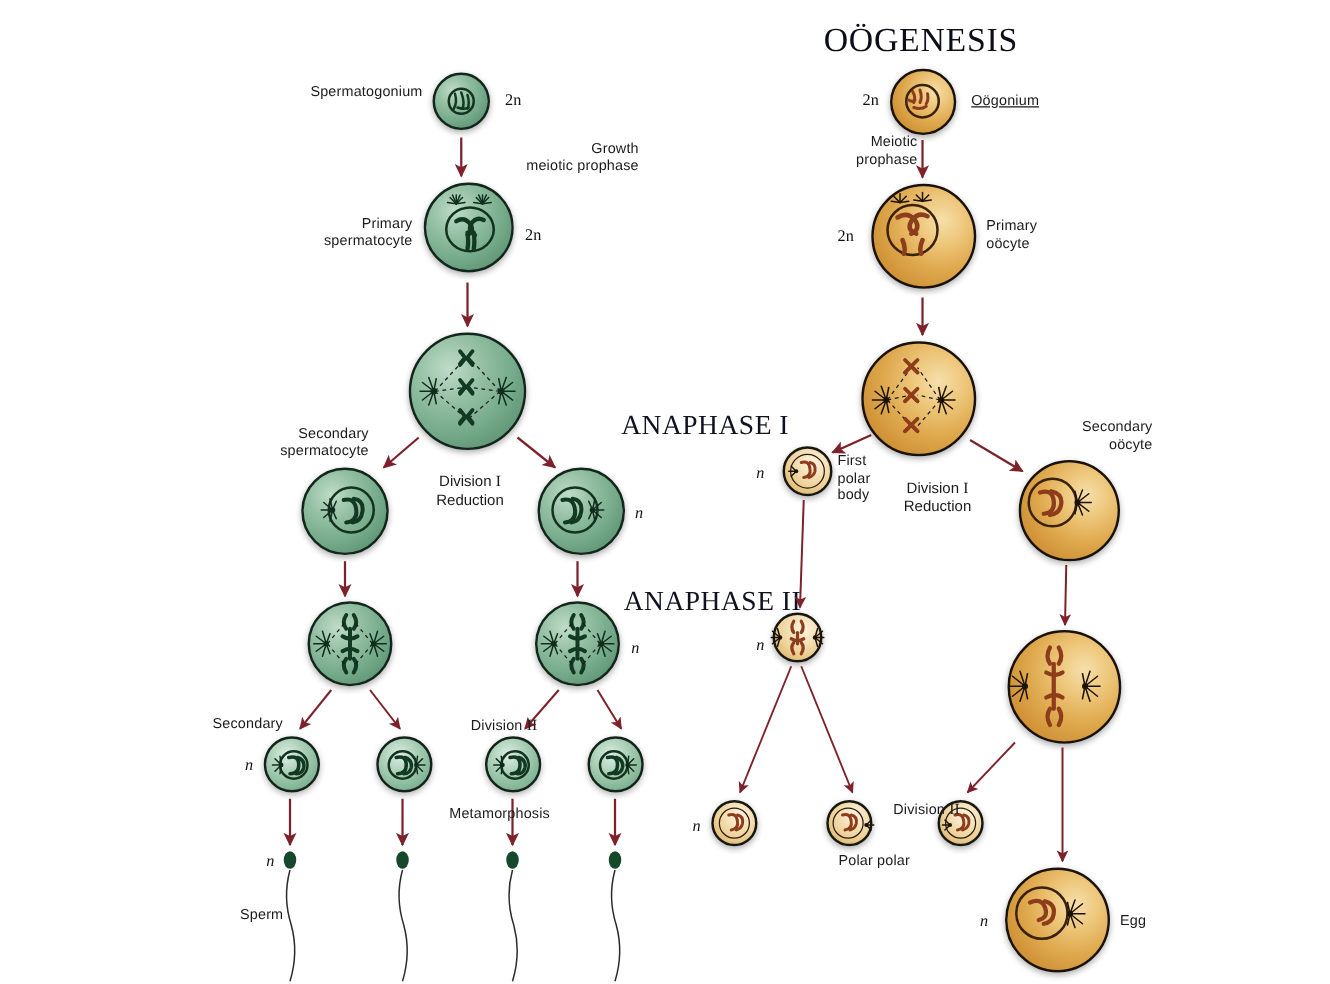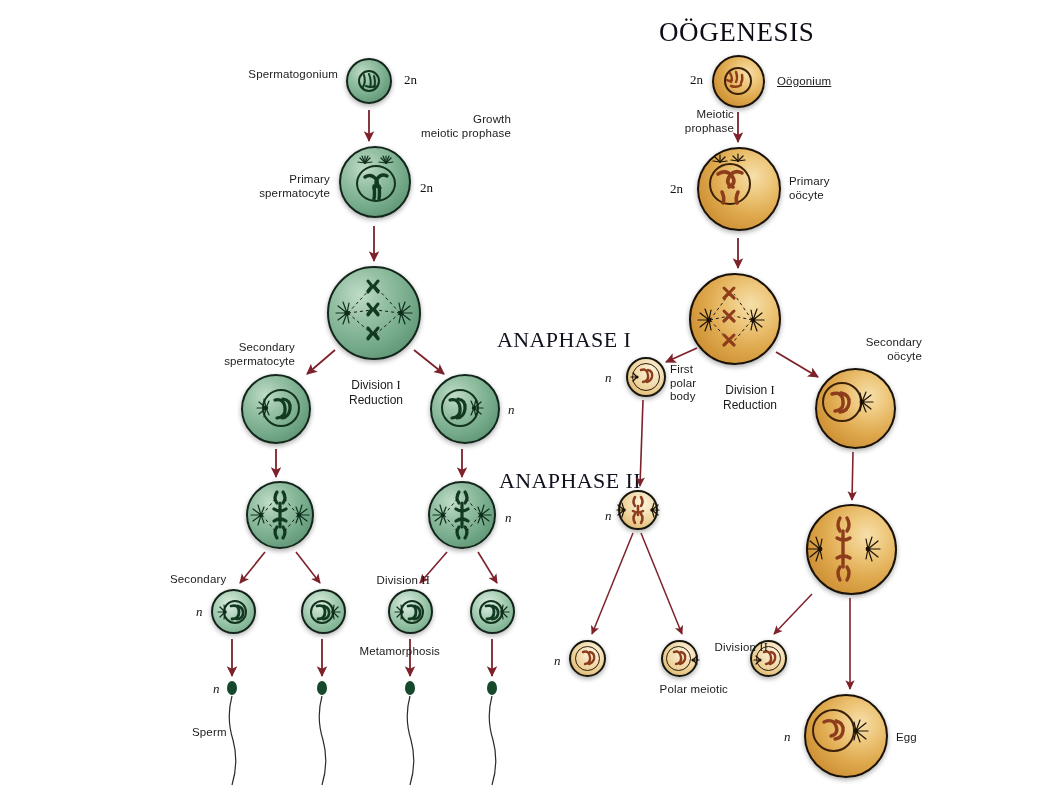--- a/index.html
+++ b/index.html
@@ -630,18 +630,18 @@
   </div>
 
   <div class="lbl c" style="left:822px;top:336px;width:100px;">Secondary
 oöcyte</div>
 
   <div class="ploidy" style="left:605px;top:508px;font-style:italic;">n</div>
 
   <div class="lbl c" style="left:678px;top:640px;width:90px;">Division <span class="rom">II</span></div>
 
   <div class="ploidy" style="left:554px;top:653px;font-style:italic;">n</div>
-  <div class="lbl c" style="left:632px;top:683px;width:96px;">Polar meiotic</div>
+  <div class="lbl c" style="left:632px;top:683px;width:96px;">Polar polar</div>
 
   <div class="ploidy" style="left:784px;top:729px;font-style:italic;">n</div>
   <div class="lbl" style="left:896px;top:731px;width:40px;">Egg</div>
 
 </div>
 
 </body></html>

